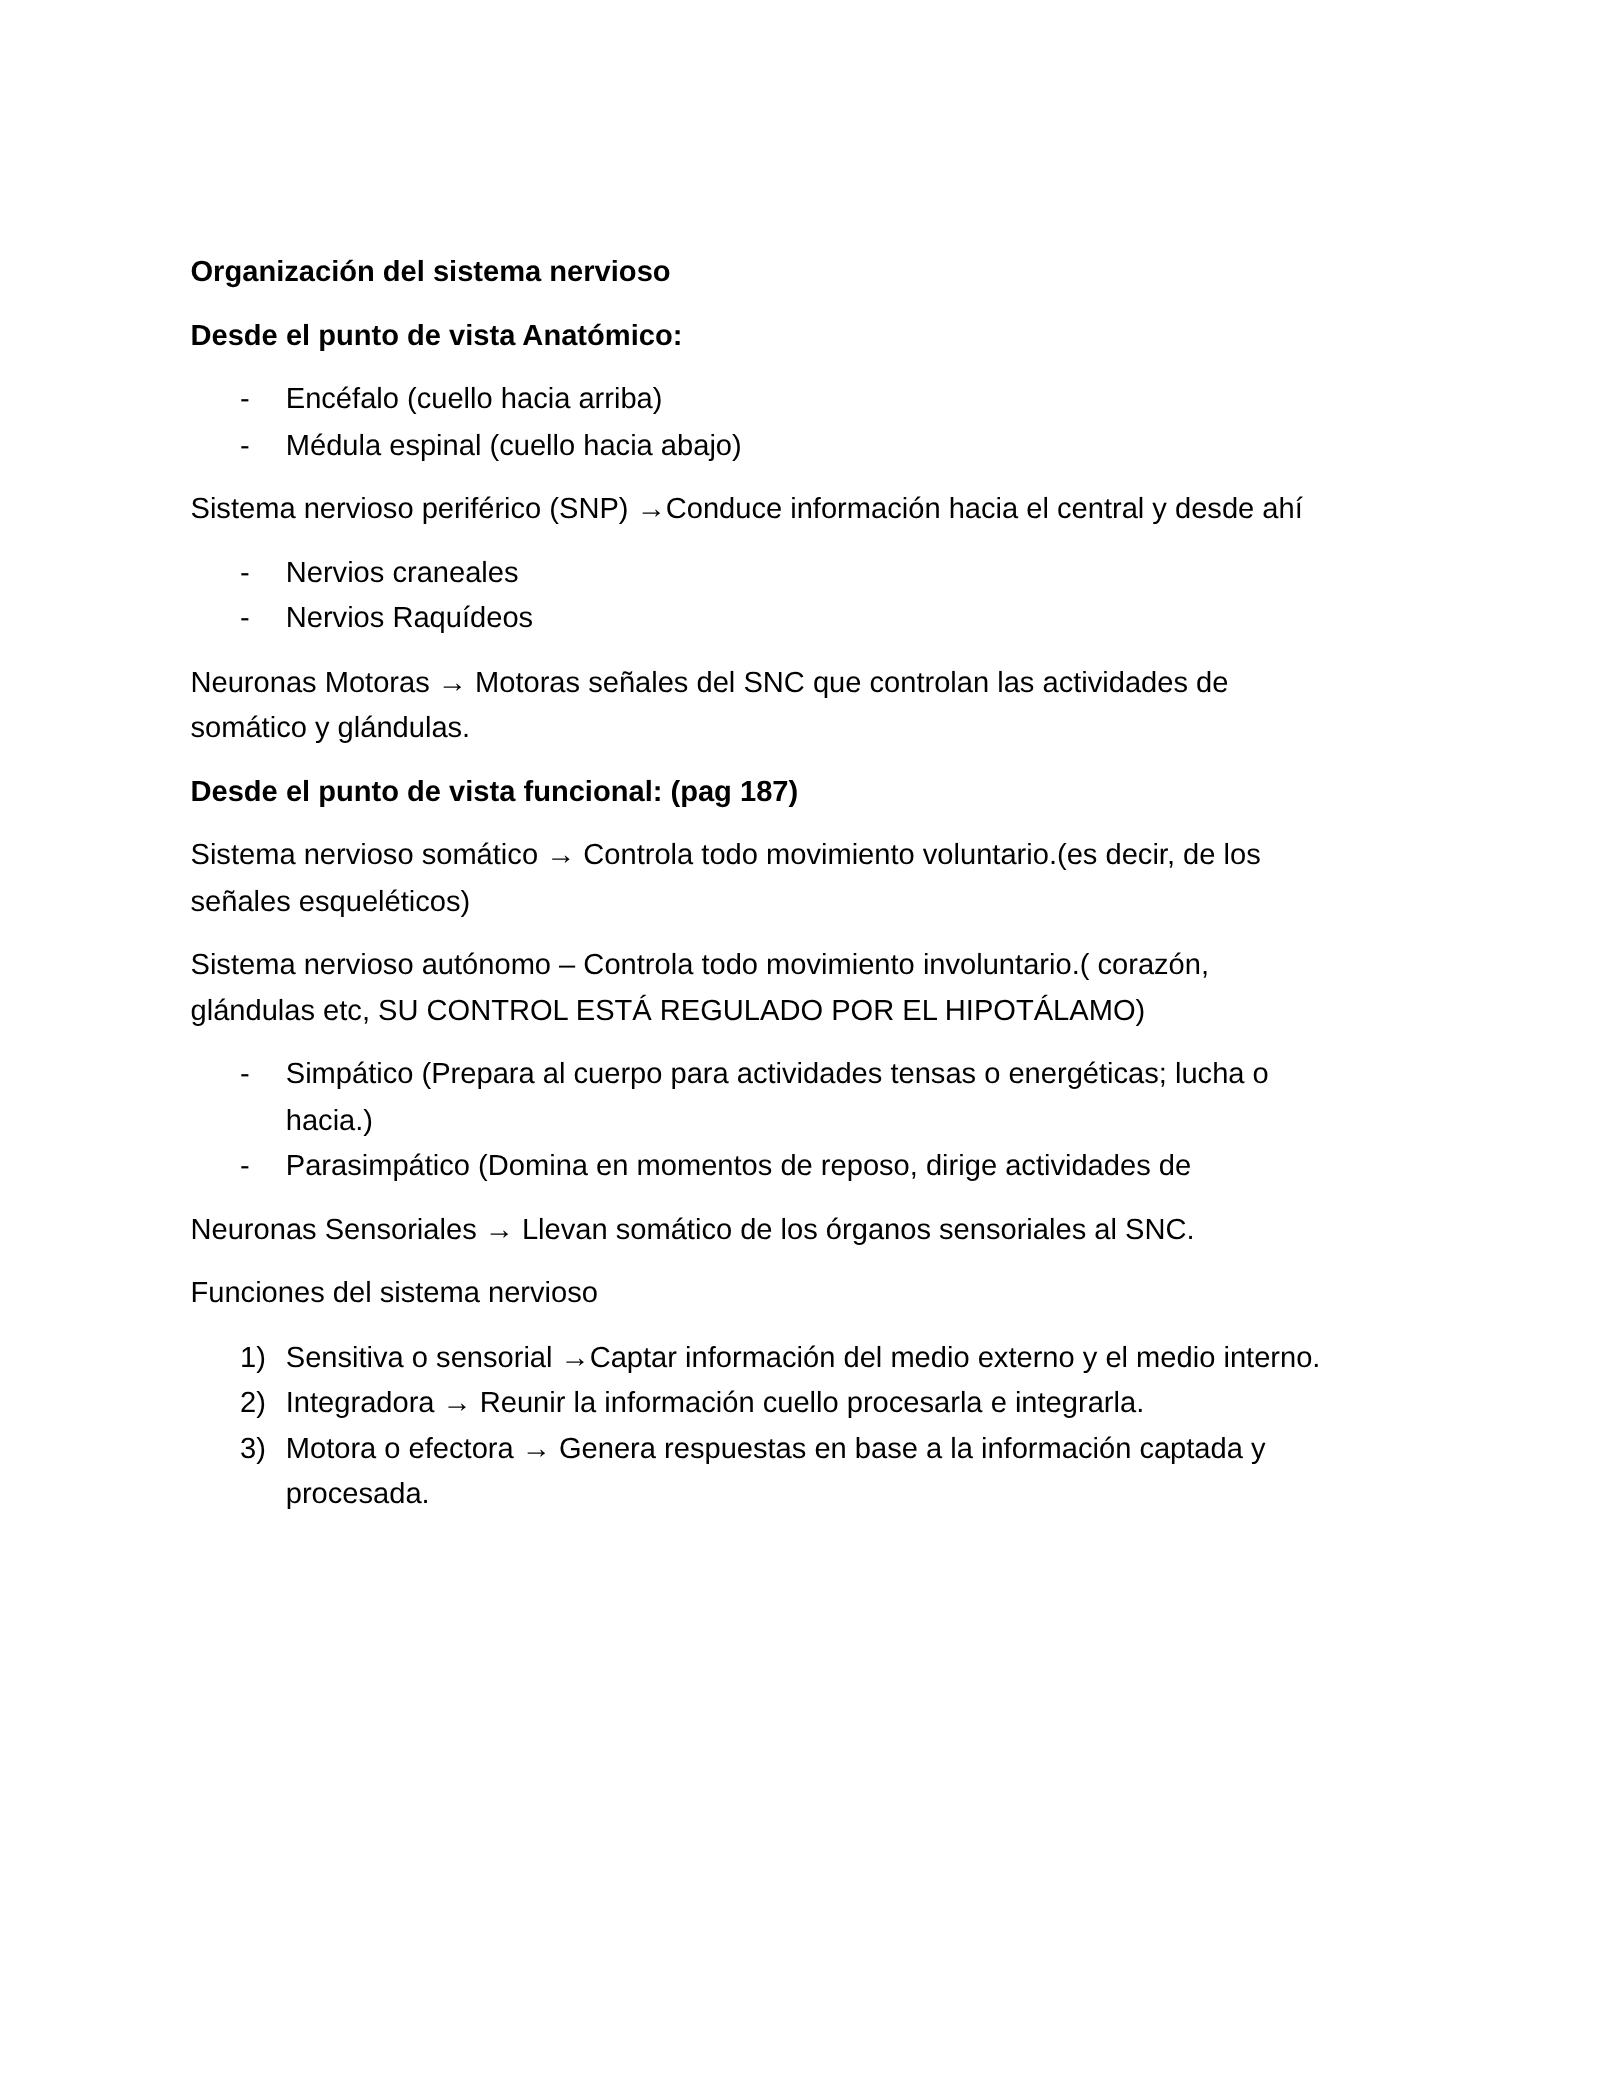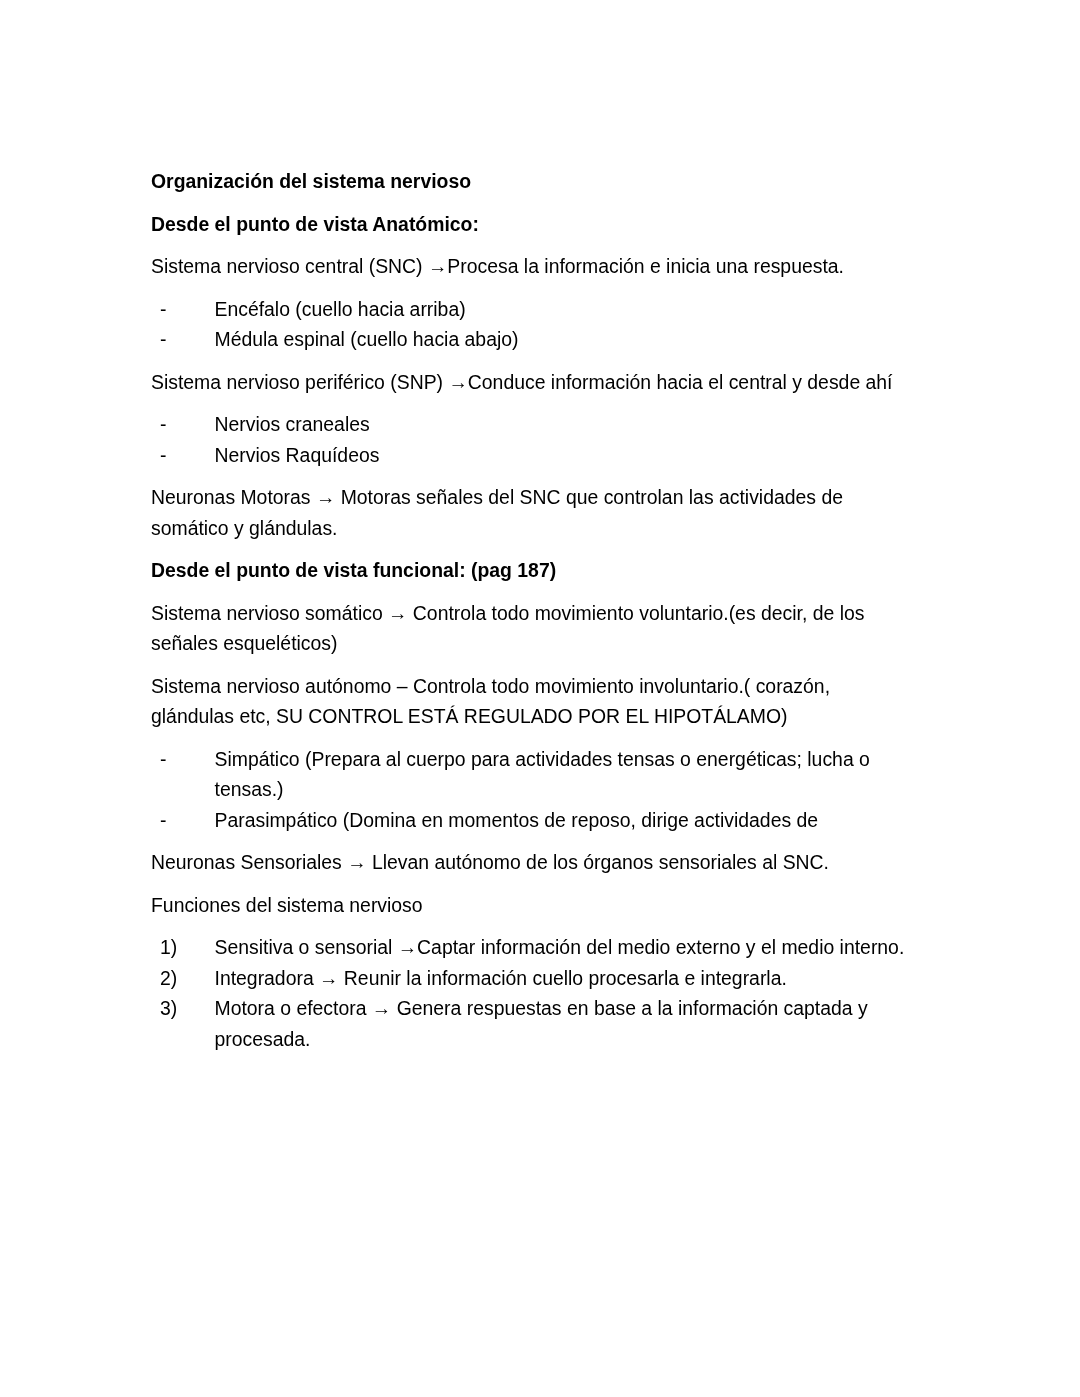--- a/index.html
+++ b/index.html
@@ -18,21 +18,21 @@
     line-height: 30.5px;
     color: #000000;
   }
   .content {
     padding: 166px 127px 0 127px;
     width: 826px;
     box-sizing: content-box;
   }
   .block { margin: 0 0 12px 0; }
   .heading { font-weight: bold; }
-  .line { white-space: nowrap; margin-left: 24px; }
+  .line { white-space: nowrap; }
   .li {
     position: relative;
     padding-left: 63.5px;
   }
   .li .marker {
     position: absolute;
     left: 33px;
     top: 0;
     white-space: nowrap;
   }
@@ -44,23 +44,20 @@
   <div class="content">
 
     <div class="block heading">
       <div class="line">Organización del sistema nervioso</div>
     </div>
 
     <div class="block heading">
       <div class="line">Desde el punto de vista Anatómico:</div>
     </div>
 
-    <div class="block">
-      <div class="line">Sistema nervioso central (SNC) →Procesa la información e inicia una respuesta.</div>
-    </div>
 
     <div class="block">
       <div class="li">
         <span class="marker">-</span>
         <div class="line">Encéfalo (cuello hacia arriba)</div>
       </div>
       <div class="li">
         <span class="marker">-</span>
         <div class="line">Médula espinal (cuello hacia abajo)</div>
       </div>
@@ -97,30 +94,30 @@
 
     <div class="block">
       <div class="line">Sistema nervioso autónomo – Controla todo movimiento involuntario.( corazón,</div>
       <div class="line">glándulas etc, SU CONTROL ESTÁ REGULADO POR EL HIPOTÁLAMO)</div>
     </div>
 
     <div class="block">
       <div class="li">
         <span class="marker">-</span>
         <div class="line">Simpático (Prepara al cuerpo para actividades tensas o energéticas; lucha o</div>
-        <div class="line">tensas.)</div>
+        <div class="line">hacia.)</div>
       </div>
       <div class="li">
         <span class="marker">-</span>
         <div class="line">Parasimpático (Domina en momentos de reposo, dirige actividades de</div>
       </div>
     </div>
 
     <div class="block">
-      <div class="line">Neuronas Sensoriales → Llevan autónomo de los órganos sensoriales al SNC.</div>
+      <div class="line">Neuronas Sensoriales → Llevan somático de los órganos sensoriales al SNC.</div>
     </div>
 
     <div class="block">
       <div class="line">Funciones del sistema nervioso</div>
     </div>
 
     <div class="block">
       <div class="li">
         <span class="marker">1)</span>
         <div class="line">Sensitiva o sensorial →Captar información del medio externo y el medio interno.</div>

